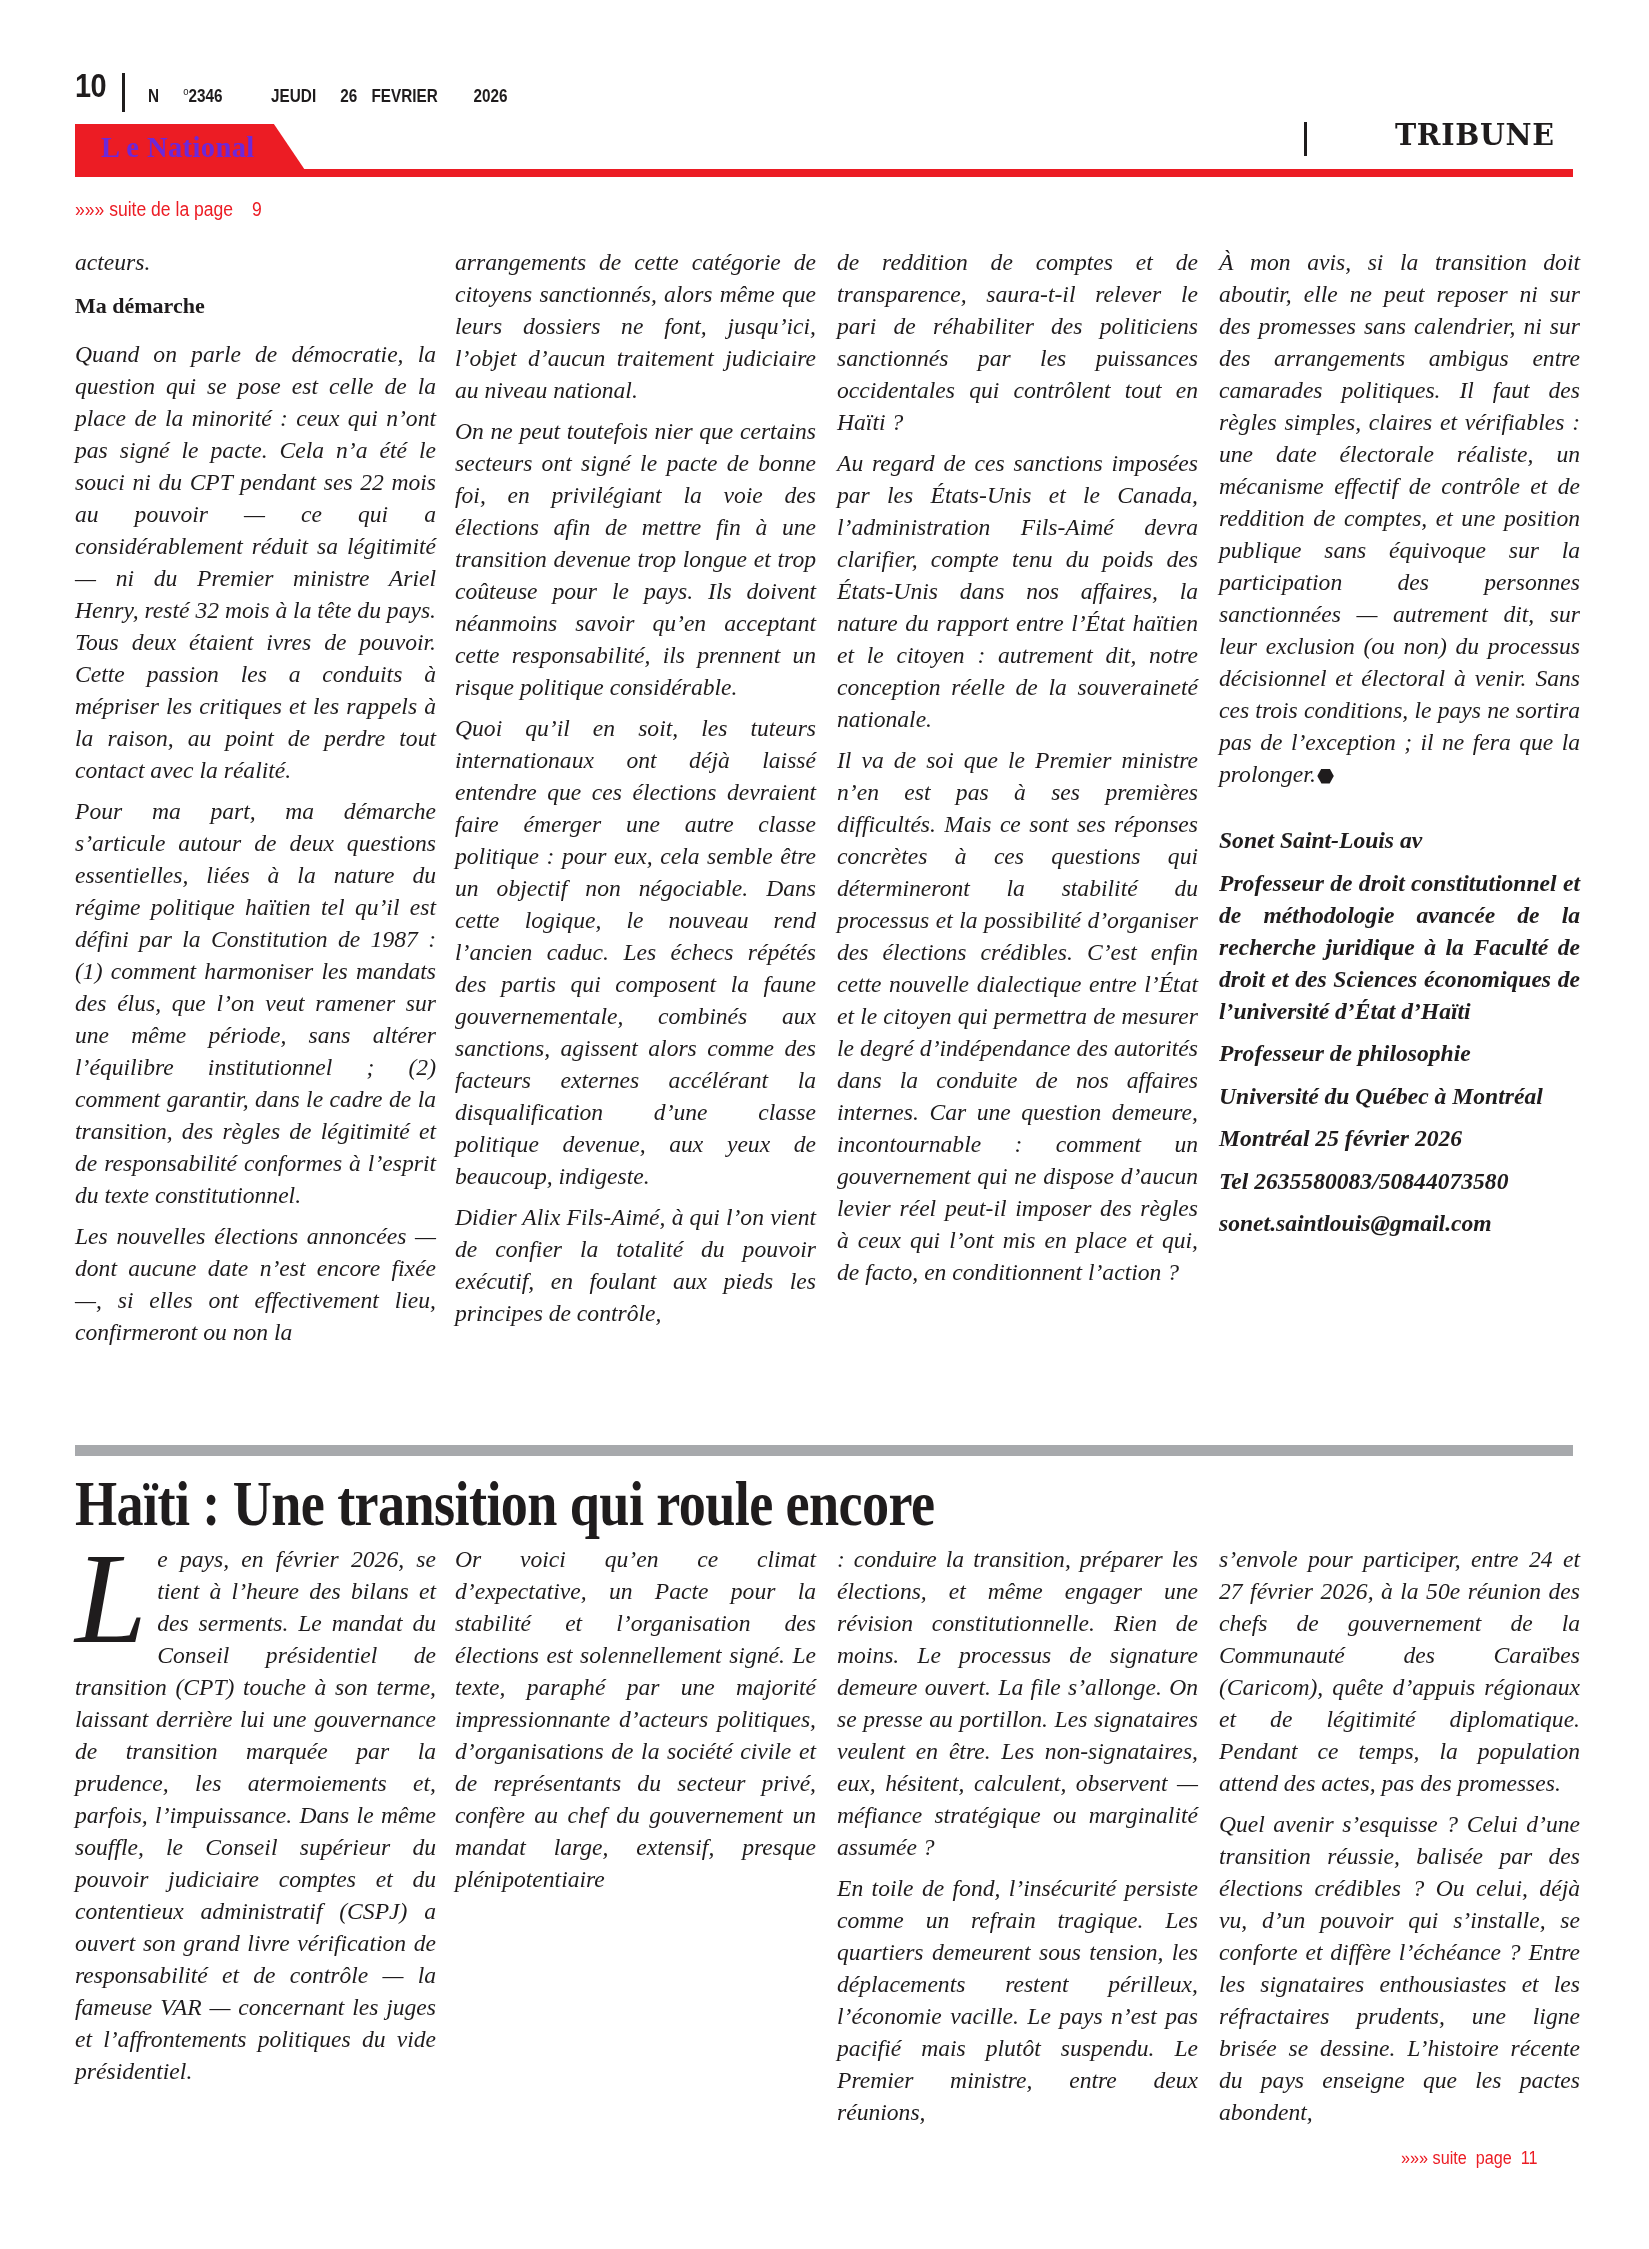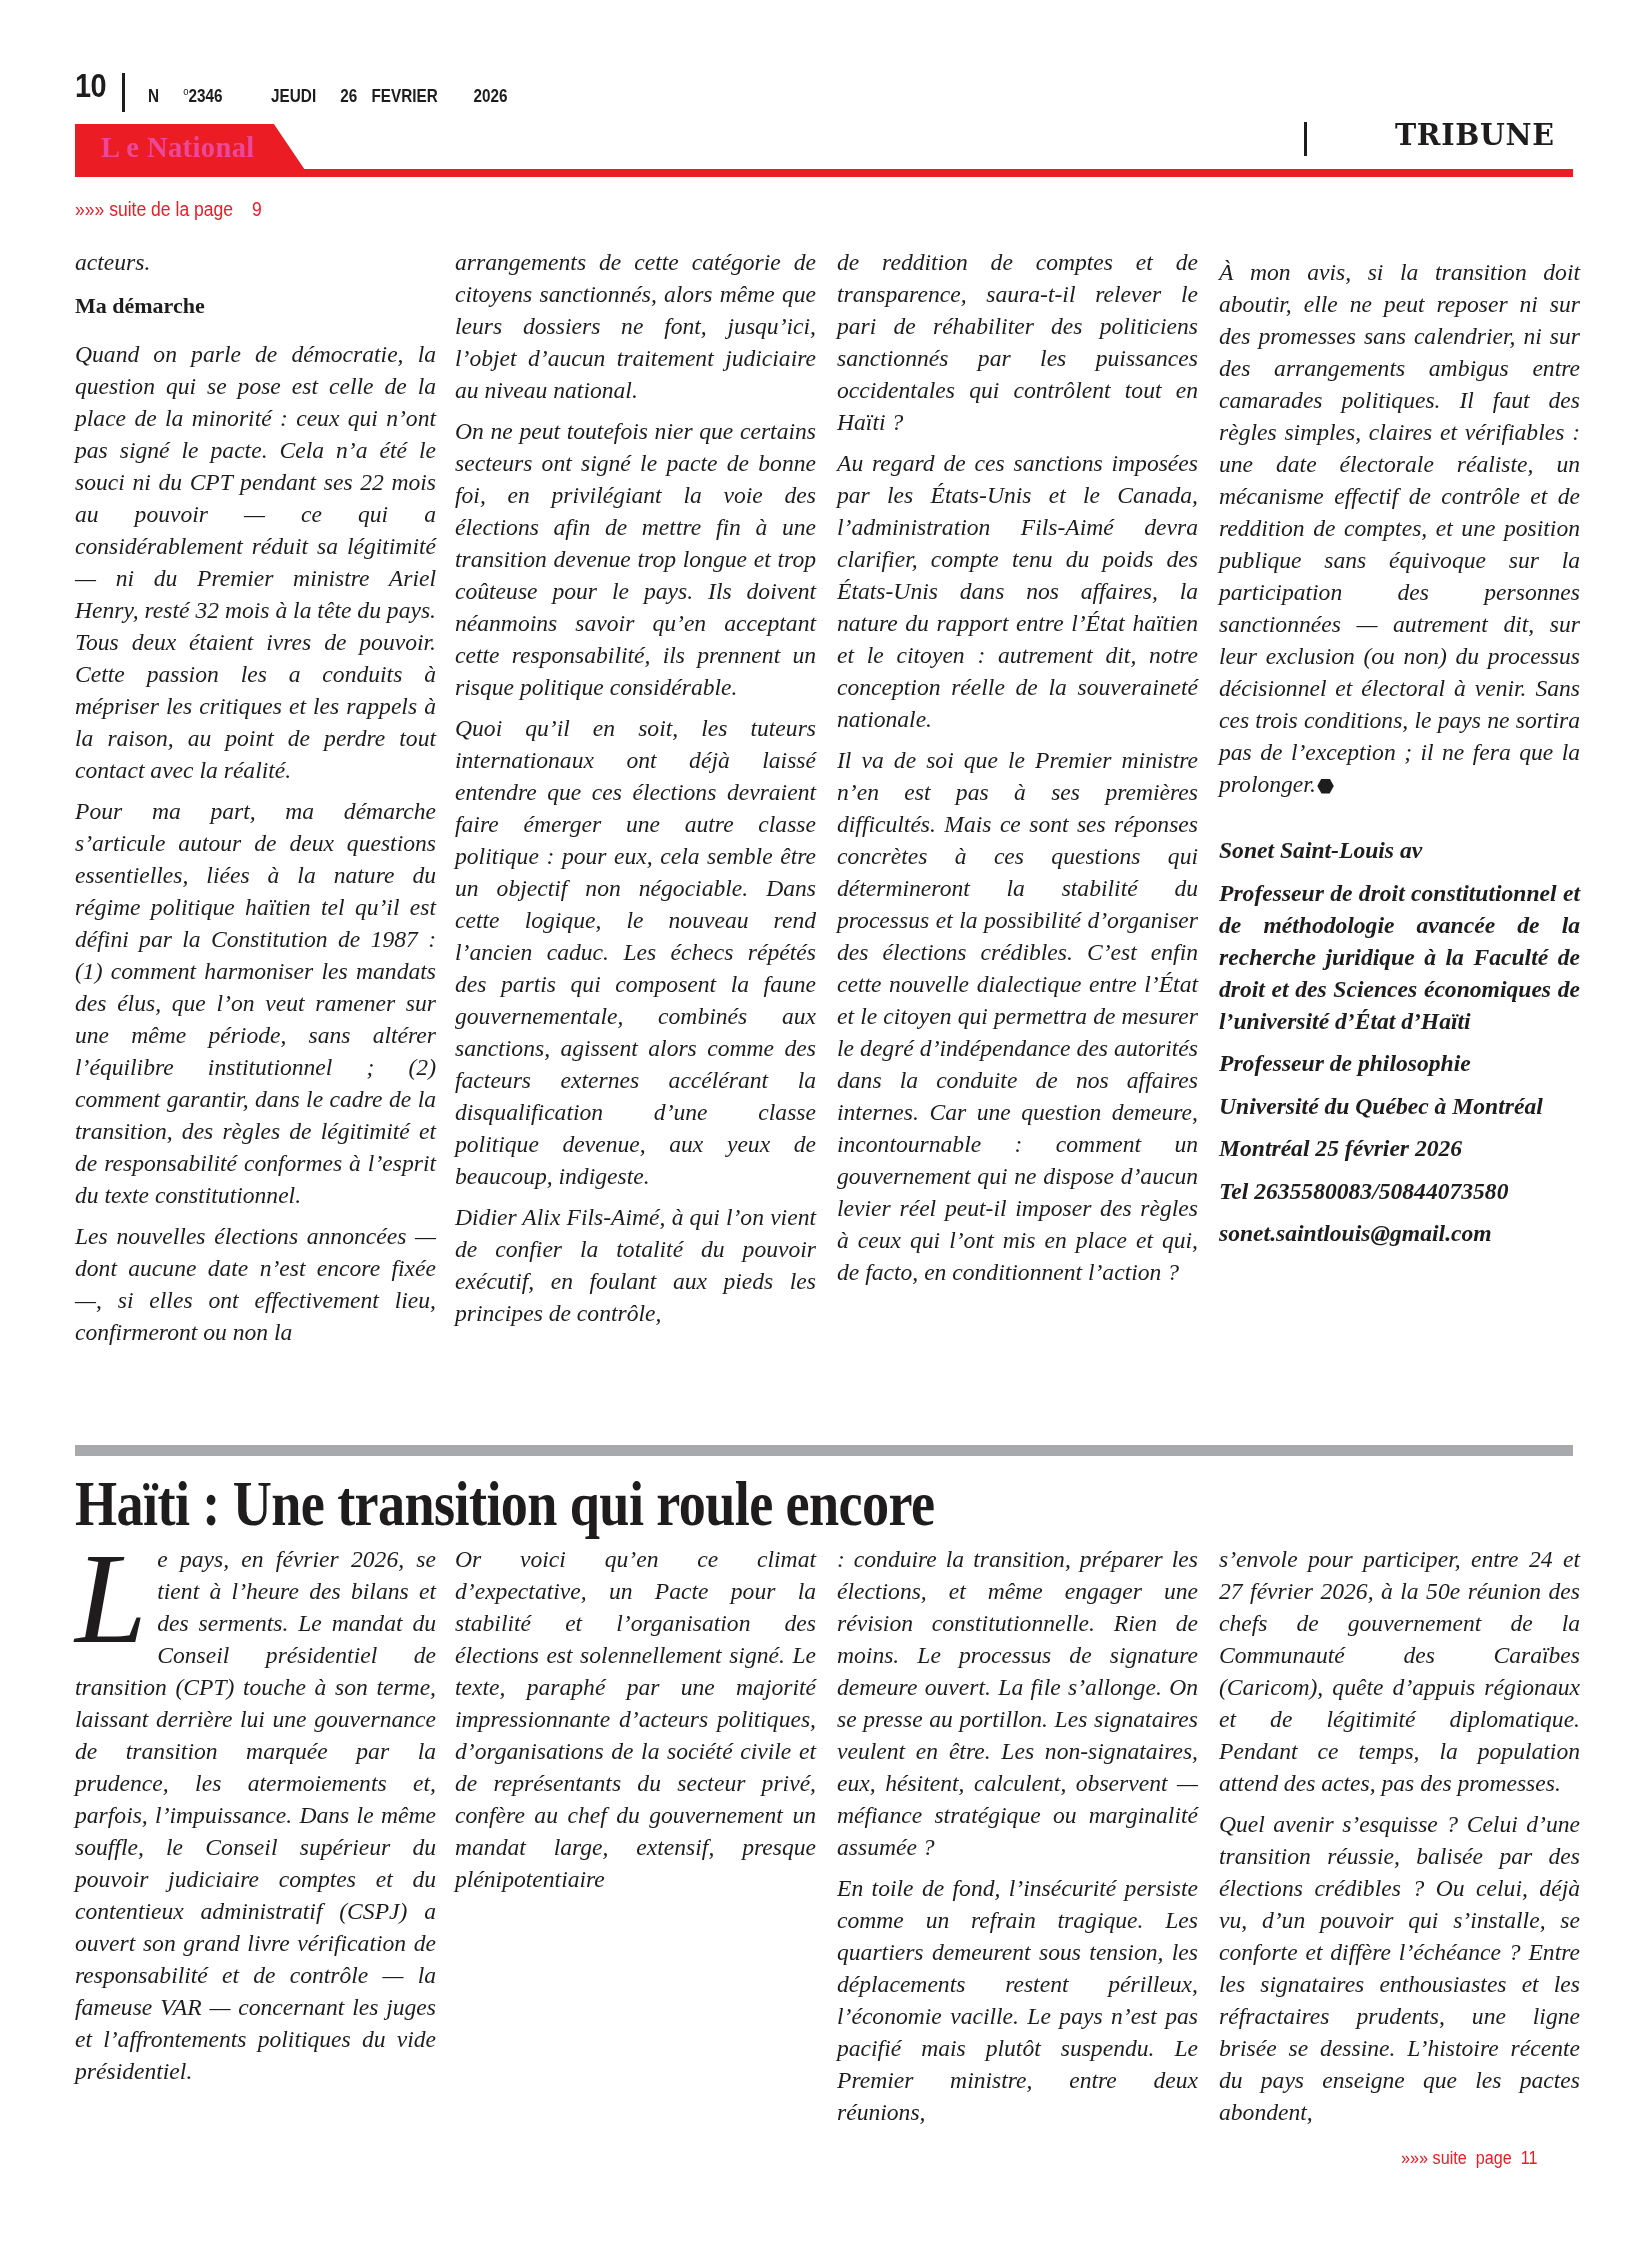--- a/index.html
+++ b/index.html
@@ -8,36 +8,36 @@
 
   
   .page-num { left: 75px; top: 66px; font-family: "Liberation Sans", sans-serif; font-weight: bold; font-size: 34px; letter-spacing: -0.7px; transform: scaleX(0.85); transform-origin: left; }
   .num-sep { left: 122px; top: 73px; width: 3px; height: 39px; background: #1f1c1d; }
   .issue-meta { left: 148px; top: 85px; font-family: "Liberation Sans", sans-serif; font-weight: bold; font-size: 18px; transform: scaleX(0.85); transform-origin: left; white-space: pre; }
   .issue-meta span { margin-right: 28.5px; }
   .issue-meta sup { font-size: 11.2px; font-weight: normal; }
 
   .red-line { left: 75px; top: 169px; width: 1498px; height: 7.5px; background: #ec1c24; }
   .logo-tab { left: 75px; top: 124px; width: 234px; height: 52px; background: #ec1c24; clip-path: polygon(0 0, 85% 0, 100% 100%, 0 100%); }
-  .logo-text { left: 101px; top: 132px; font-family: "Liberation Serif", serif; font-weight: bold; font-size: 28.5px; color: #ec4899; letter-spacing: 0.4px; }
+  .logo-text { left: 101px; top: 132px; font-family: "Liberation Serif", serif; font-weight: bold; font-size: 28.5px; color: #6d28d9; letter-spacing: 0.4px; }
 
   .section-sep { left: 1304px; top: 122px; width: 3px; height: 34px; background: #1f1c1d; }
   .section-label { left: 1395px; top: 117px; font-family: "DejaVu Serif", serif; font-weight: bold; font-size: 30px; letter-spacing: 0.7px; transform: scaleX(0.95); transform-origin: left; }
 
   .continued-from { left: 75px; top: 198px; font-family: "Liberation Sans", sans-serif; font-size: 19.5px; color: #ec1c24; transform: scaleX(0.9); transform-origin: left; }
   .continued-from .pg { margin-left: 21px; }
 
   
   .col { position: absolute; width: 361px; font-family: "Liberation Serif", serif; font-size: 23.6px; line-height: 32px; text-align: justify; hyphens: none; }
   .col p { margin: 0 0 9px 0; font-style: italic; }
   .col h3 { margin: 7.5px 0 13.5px 0; font-family: "Liberation Serif", serif; font-weight: bold; font-size: 22px; line-height: 37px; text-align: left; }
   .top .c1 { left: 75px; top: 246px; }
   .top .c2 { left: 455px; top: 246px; }
   .top .c3 { left: 837px; top: 246px; }
-  .top .c4 { left: 1219px; top: 246px; margin-top: 10px; }
+  .top .c4 { left: 1219px; top: 246px; }
 
   .end-mark { display: inline-block; width: 16.5px; height: 15px; background: #1f1c1d; clip-path: polygon(25% 0, 75% 0, 100% 50%, 75% 100%, 25% 100%, 0 50%); vertical-align: -1.5px; margin-left: 1.5px; }
 
   .sig { margin-top: 34px; font-weight: bold; }
   .sig p { margin: 0 0 10.5px 0; }
 
   
   .divider { left: 75px; top: 1445px; width: 1498px; height: 10.5px; background: #a7a9ac; }
   .headline { left: 75px; top: 1468px; font-family: "Liberation Serif", serif; font-weight: bold; font-size: 63px; letter-spacing: -0.7px; transform: scaleX(0.86); transform-origin: left; white-space: nowrap; }
 

